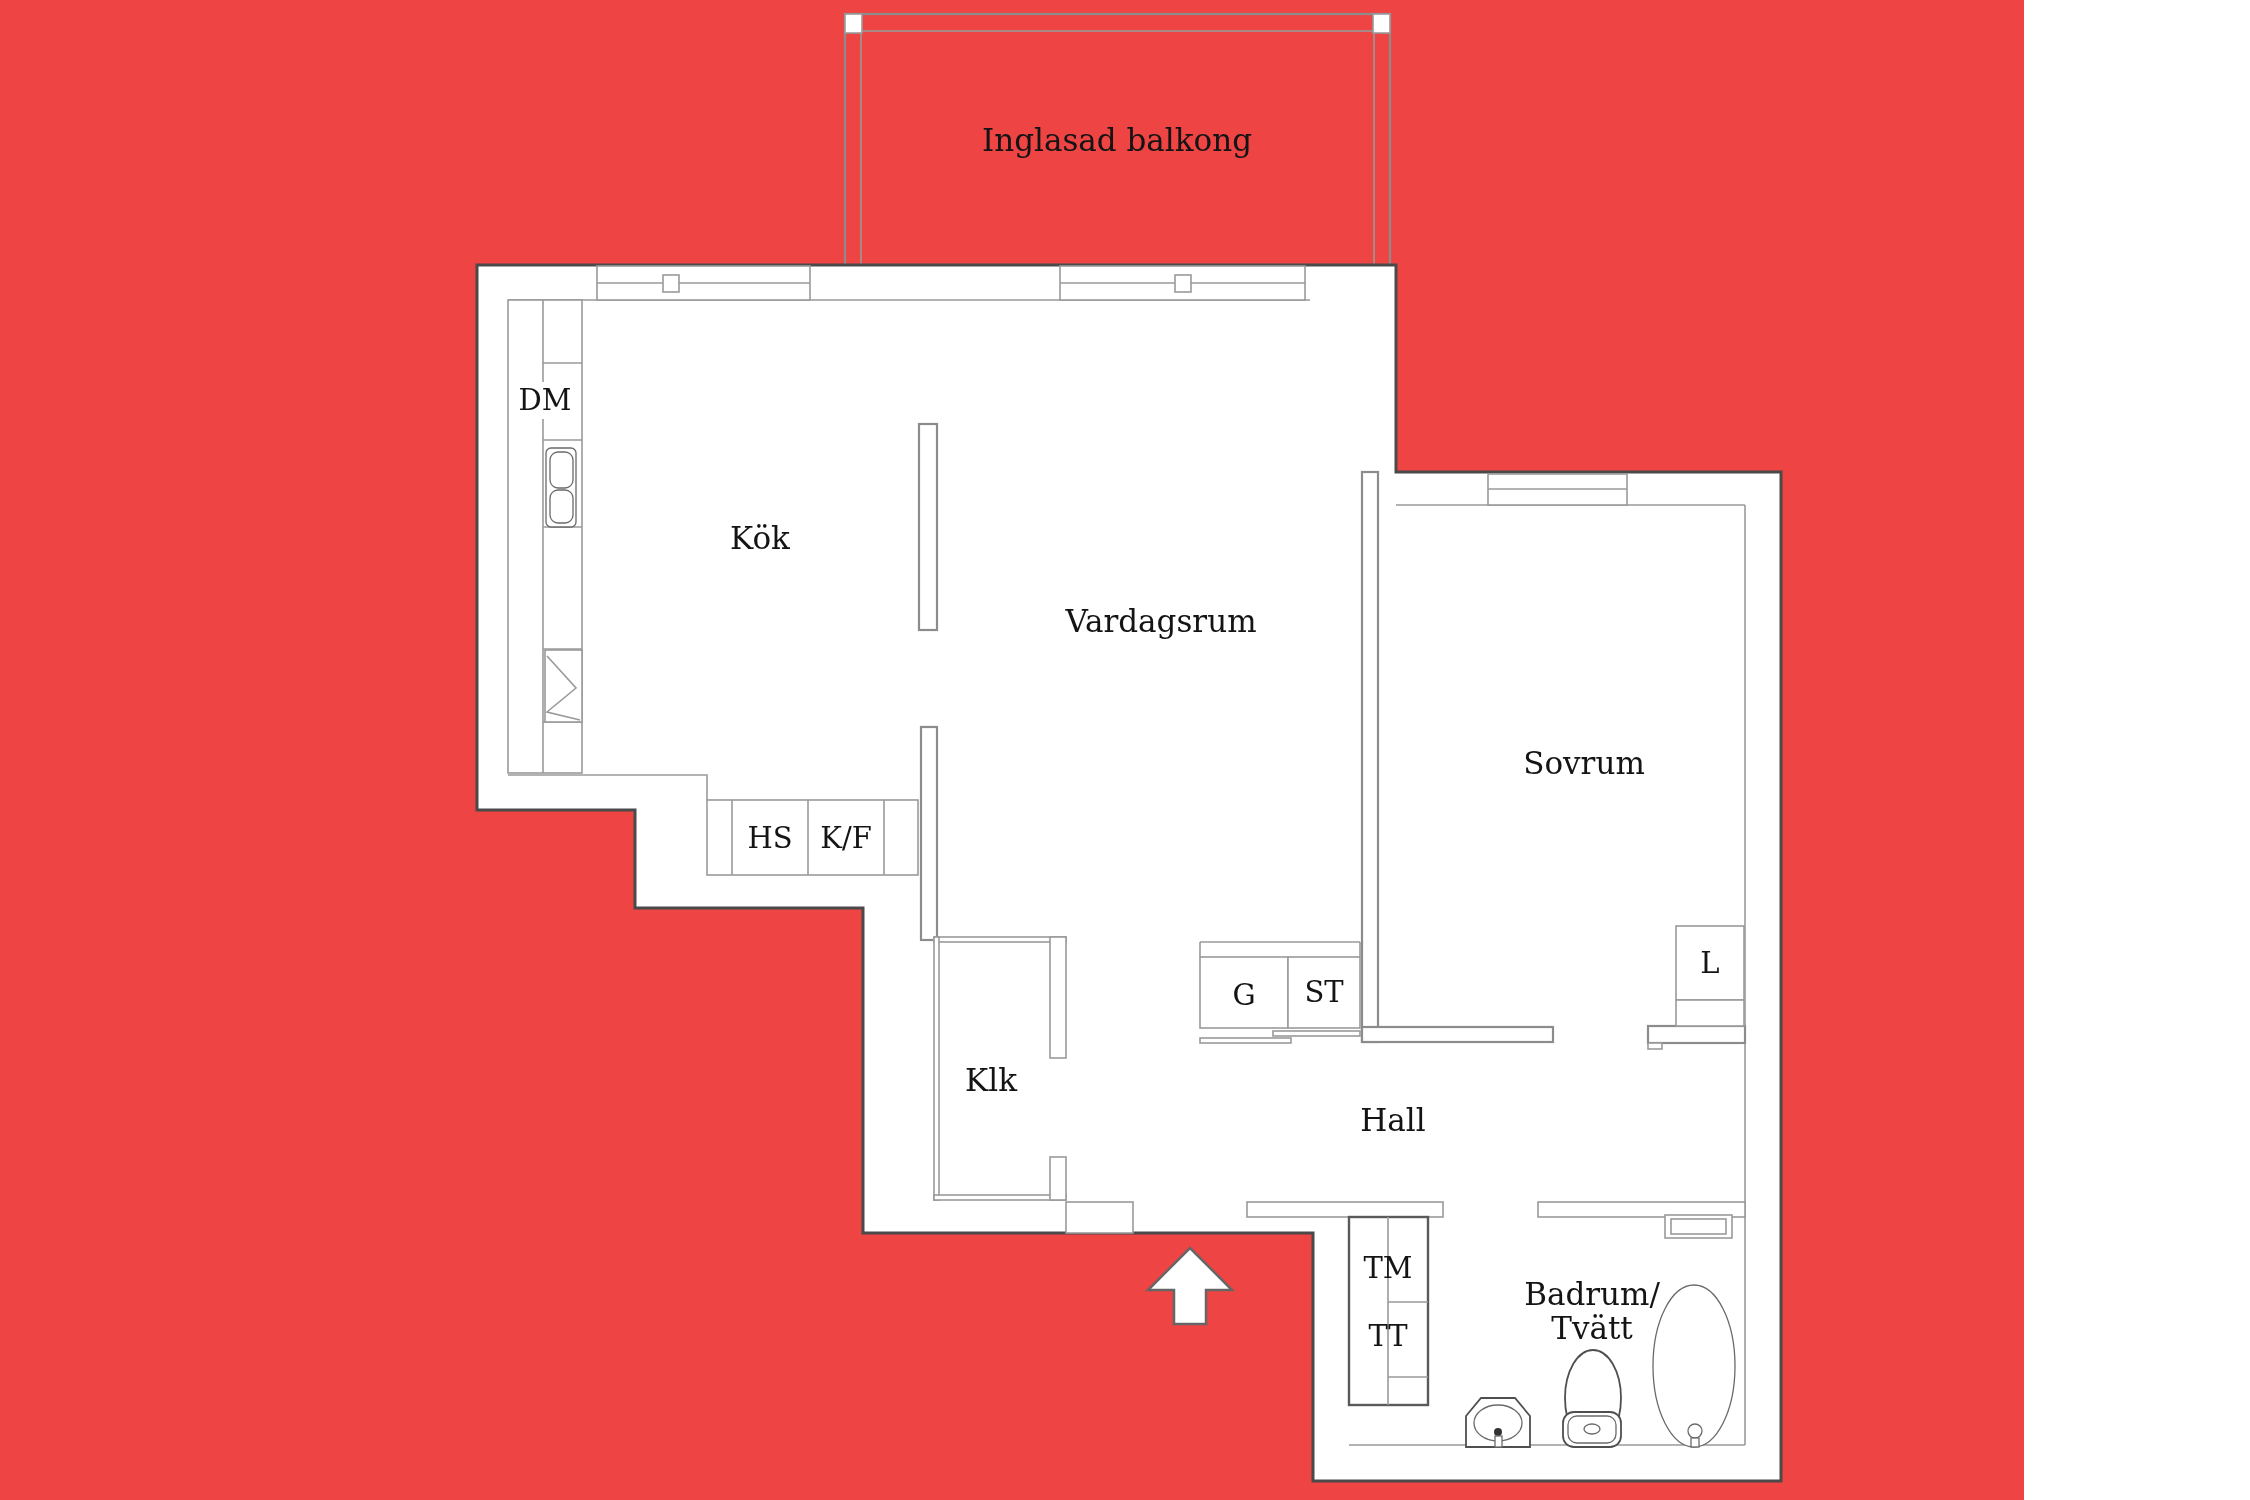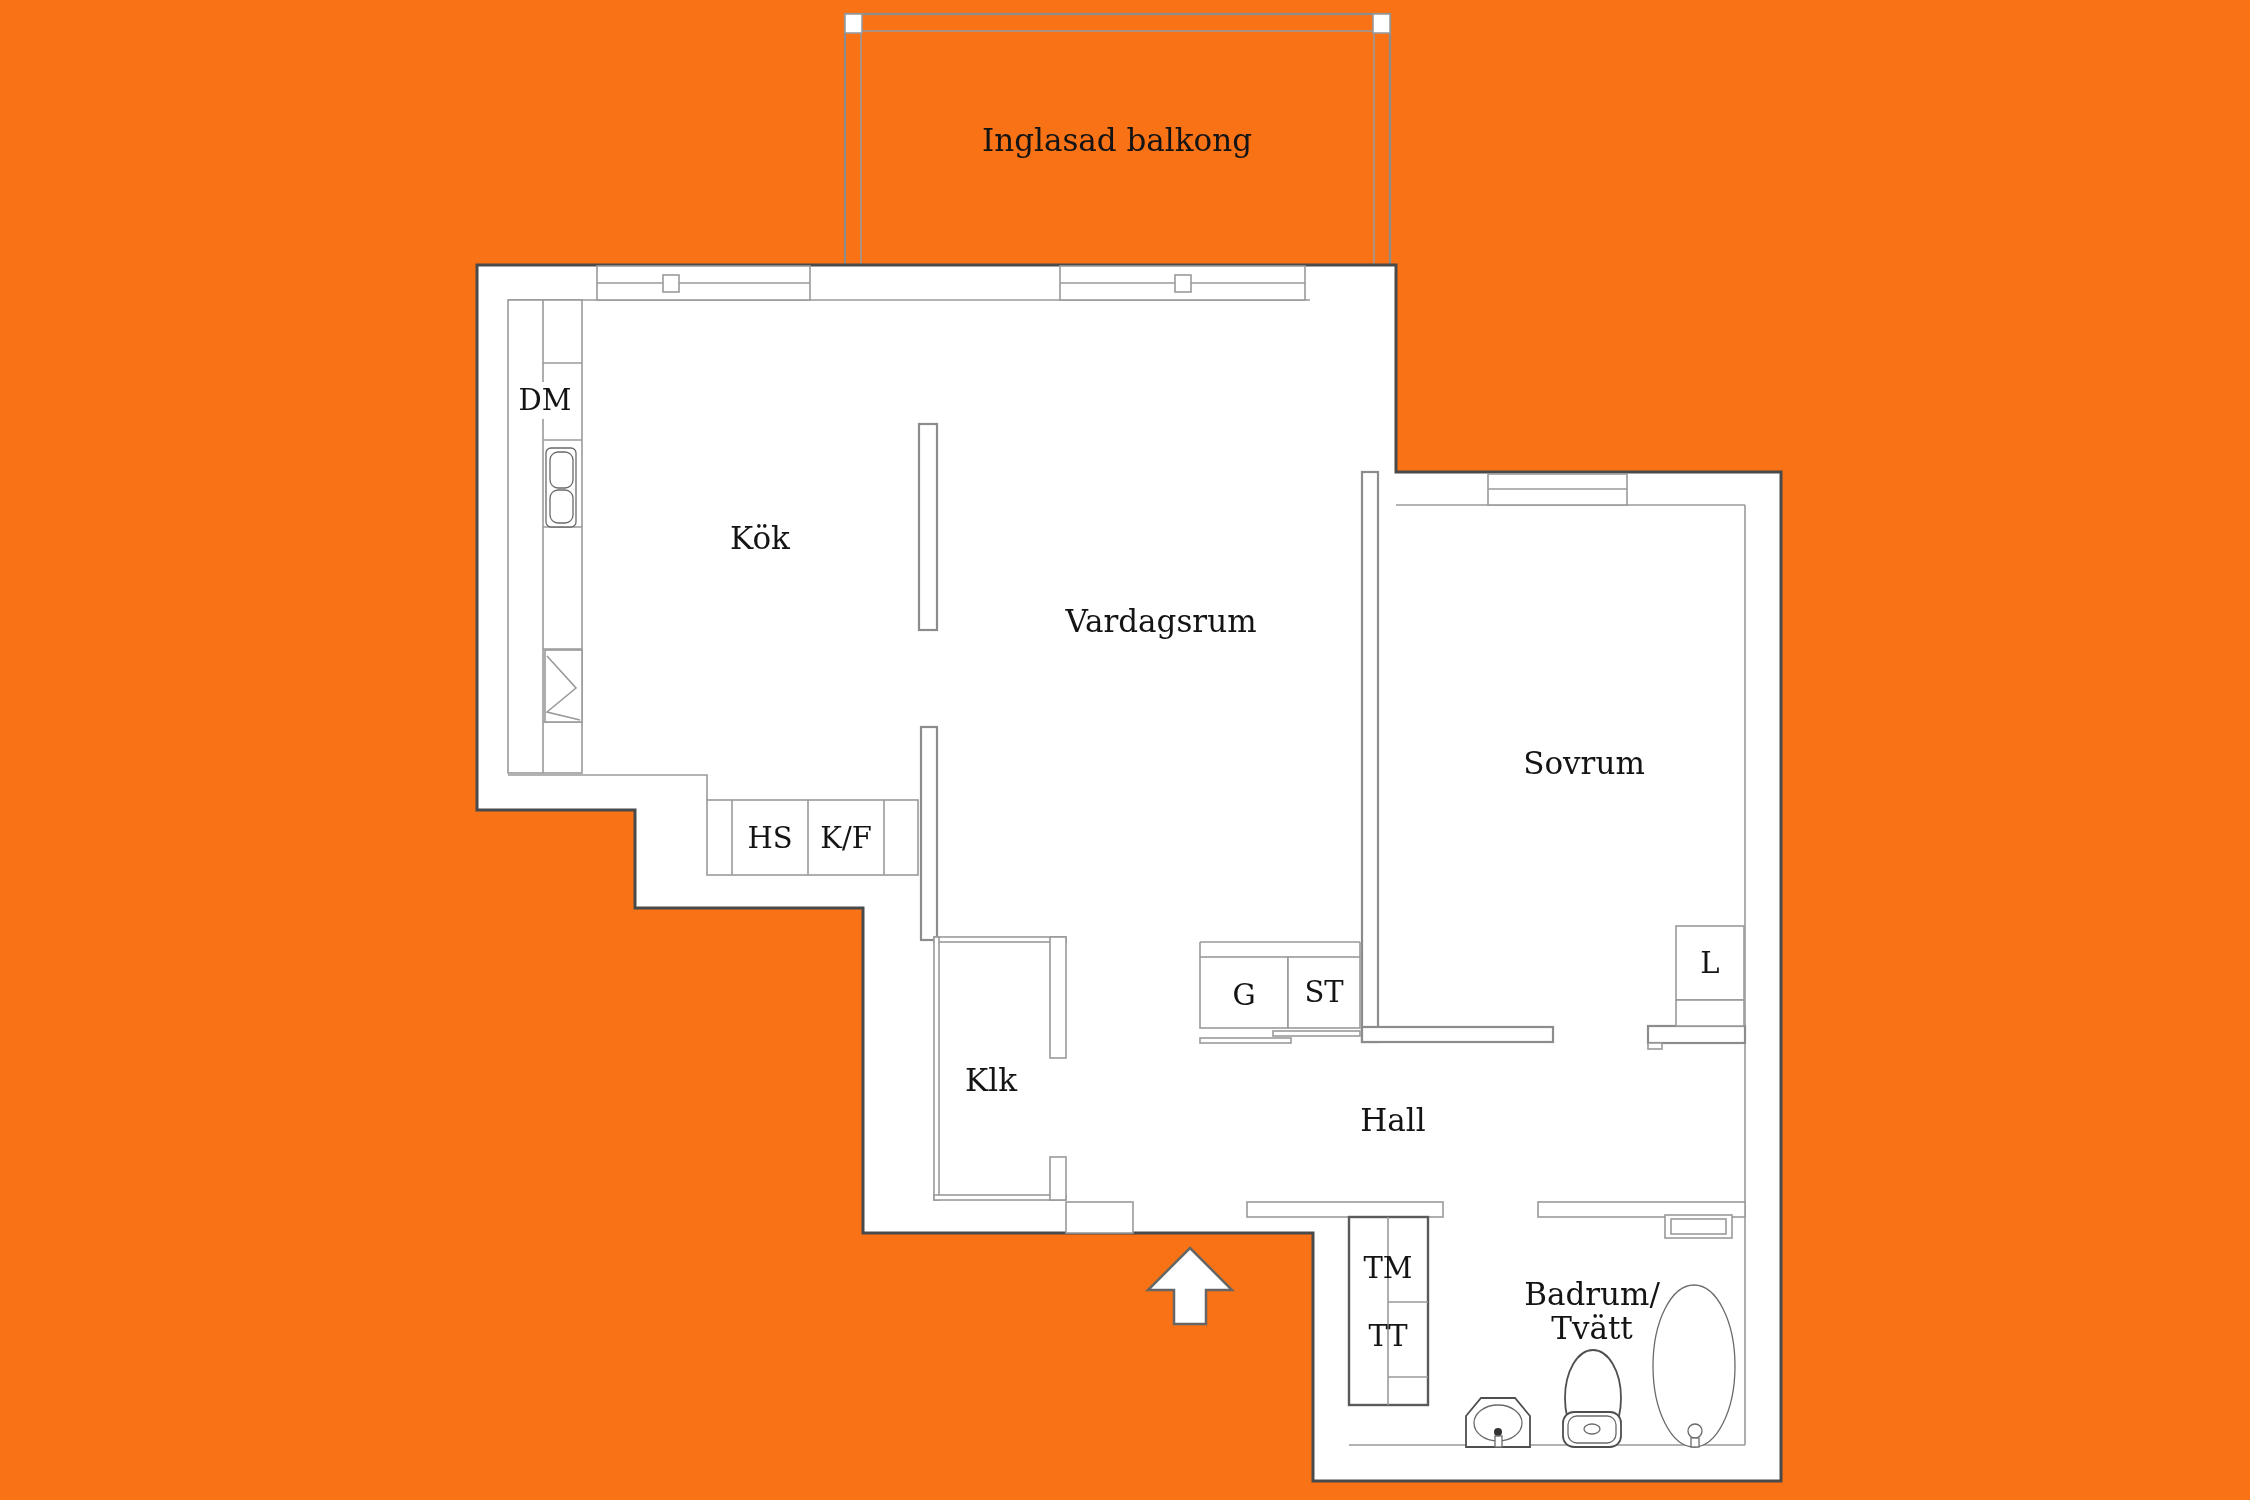--- a/index.html
+++ b/index.html
@@ -1,16 +1,16 @@
 <!DOCTYPE html>
 <html><head>
 <meta charset="utf-8">
 <style>
   html,body { margin:0; padding:0; background:#ffffff; }
-  .stage { width:2250px; height:1500px; background:#f97316; position:relative; }
+  .stage { width:2024px; height:1500px; background:#ef4444; position:relative; }
   svg { display:block; }
   .outer  { stroke:#4a4a4a; stroke-width:3;   fill:#ffffff; stroke-linejoin:miter; }
   .w2     { stroke:#8c8c8c; stroke-width:2.2; fill:#ffffff; }
   .w2n    { stroke:#8c8c8c; stroke-width:2.2; fill:none; }
   .w1     { stroke:#9a9a9a; stroke-width:1.6; fill:none; }
   .w1f    { stroke:#9a9a9a; stroke-width:1.6; fill:#ffffff; }
   .dark2  { stroke:#5a5a5a; stroke-width:2.4; fill:#ffffff; }
   .fix    { stroke:#4f4f4f; stroke-width:1.8; fill:#ffffff; }
   .fixthin{ stroke:#6a6a6a; stroke-width:1.3; fill:#ffffff; }
   .arrow  { stroke:#666666; stroke-width:2.5; fill:#ffffff; stroke-linejoin:miter; }

